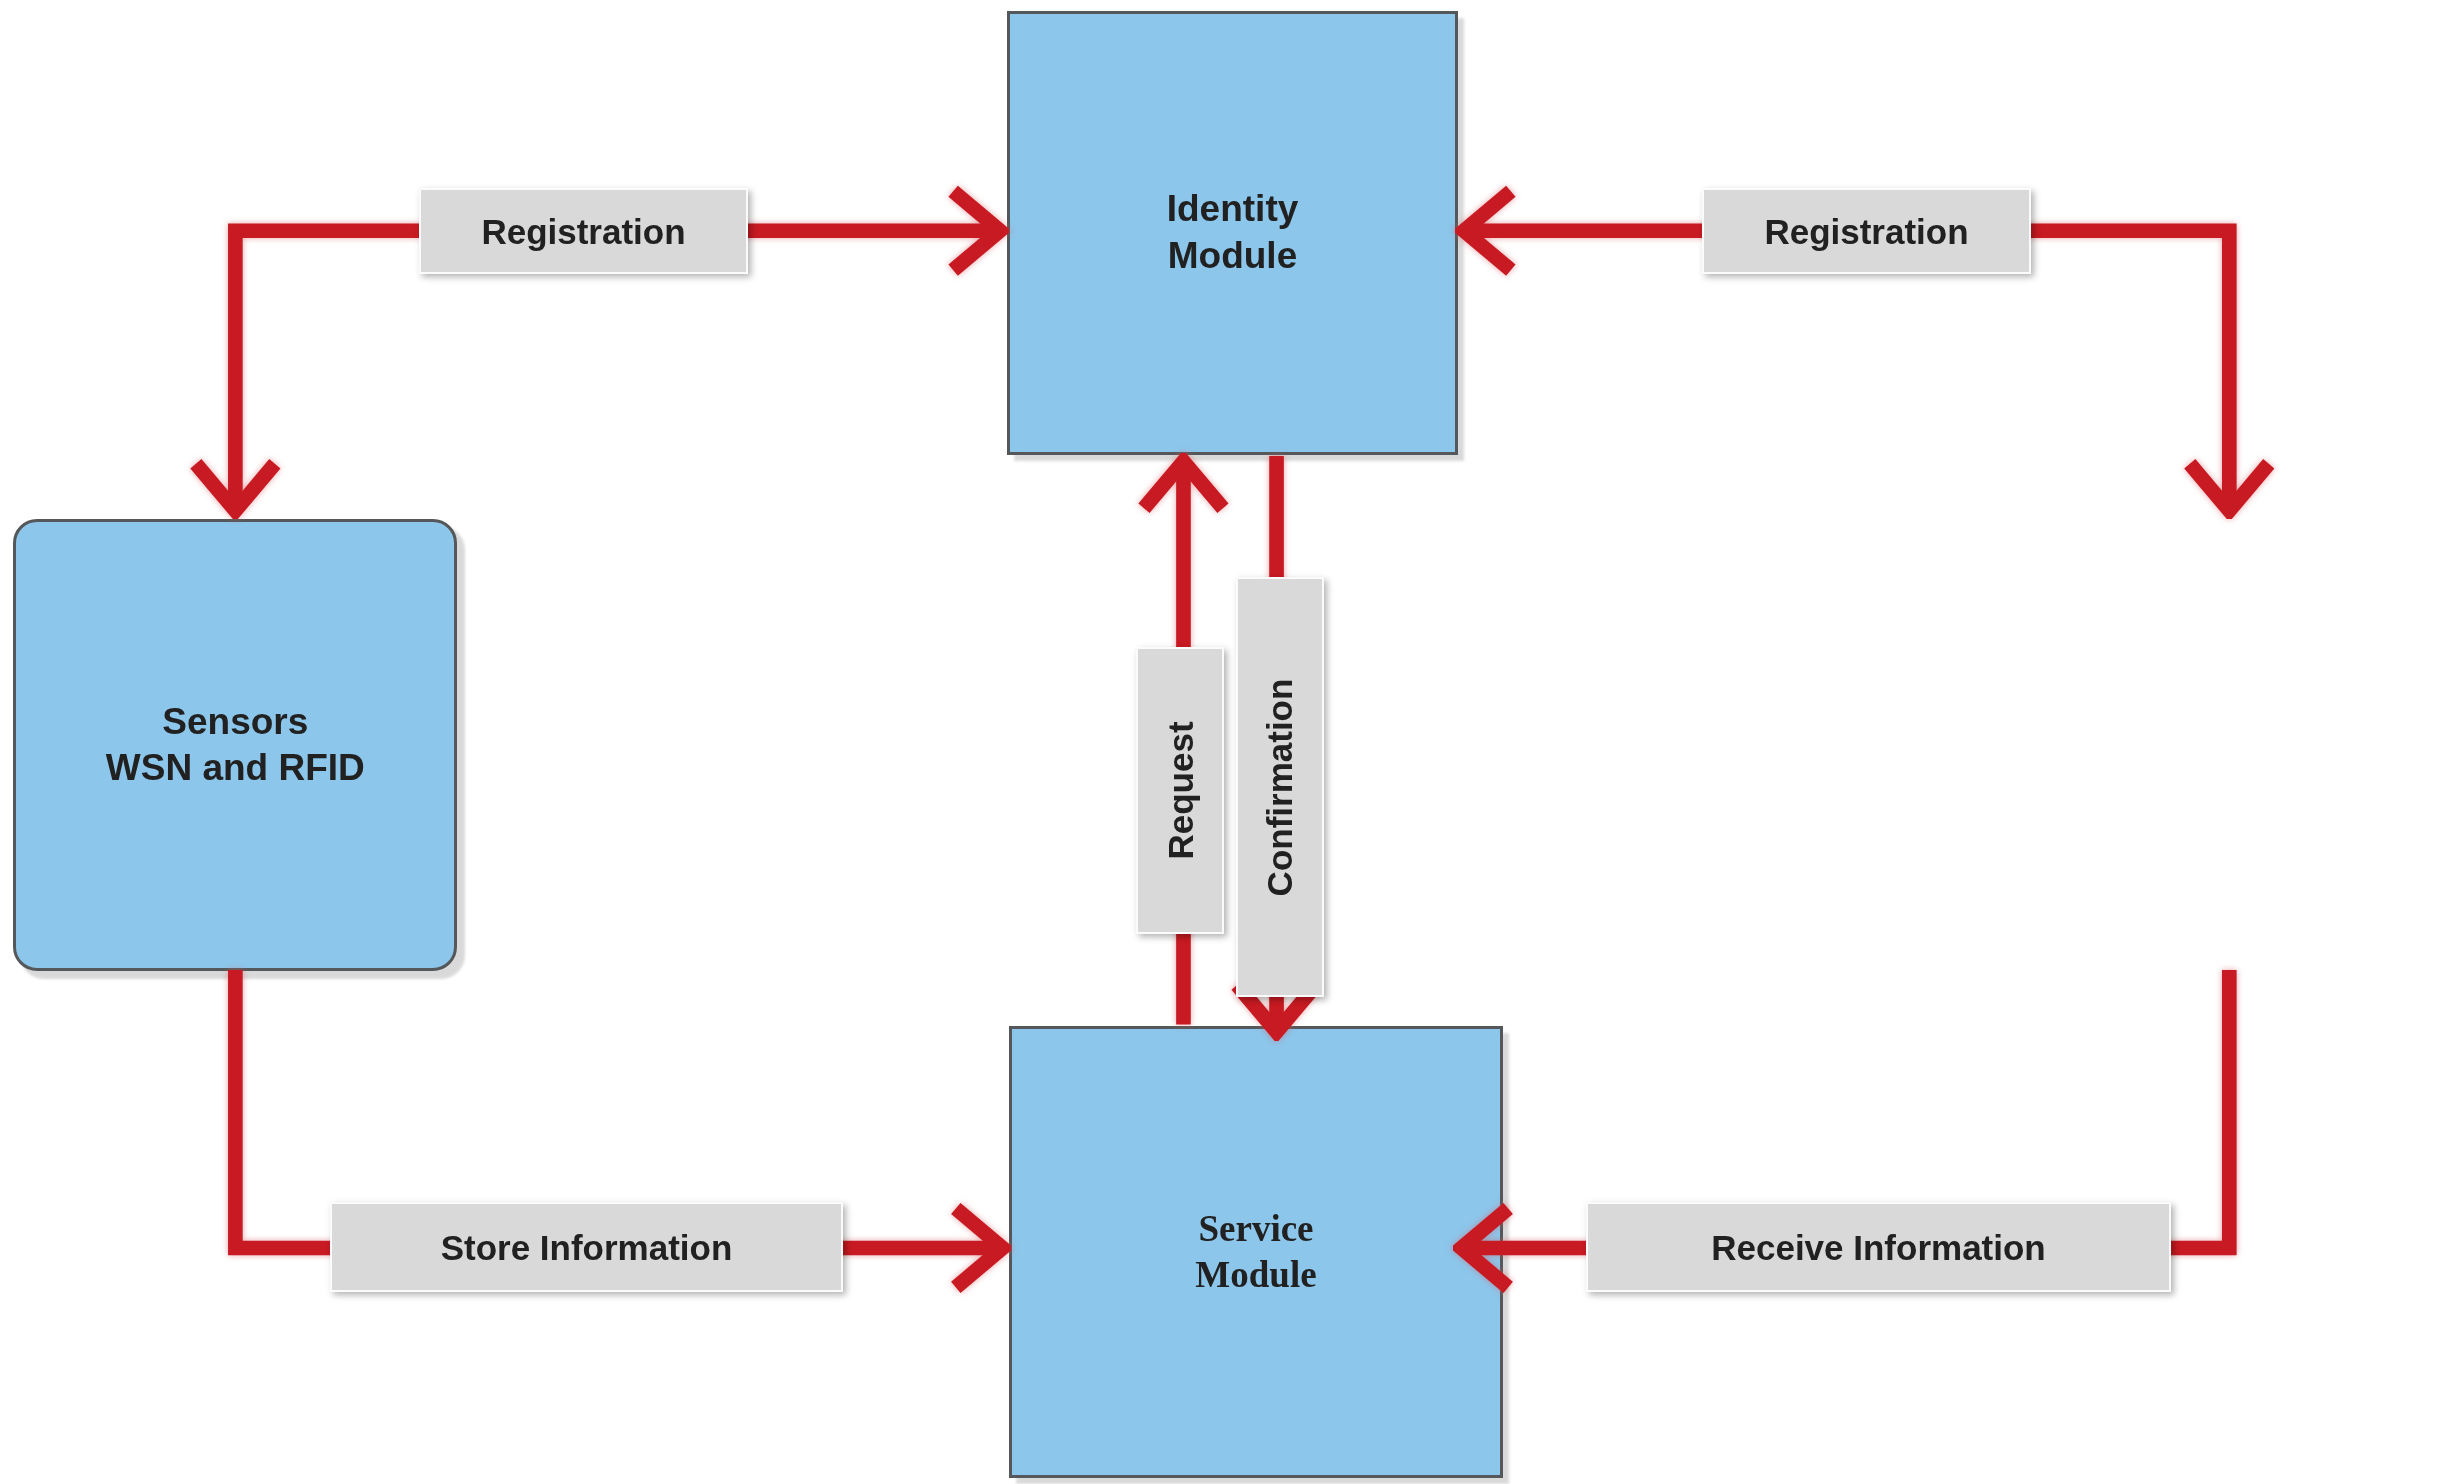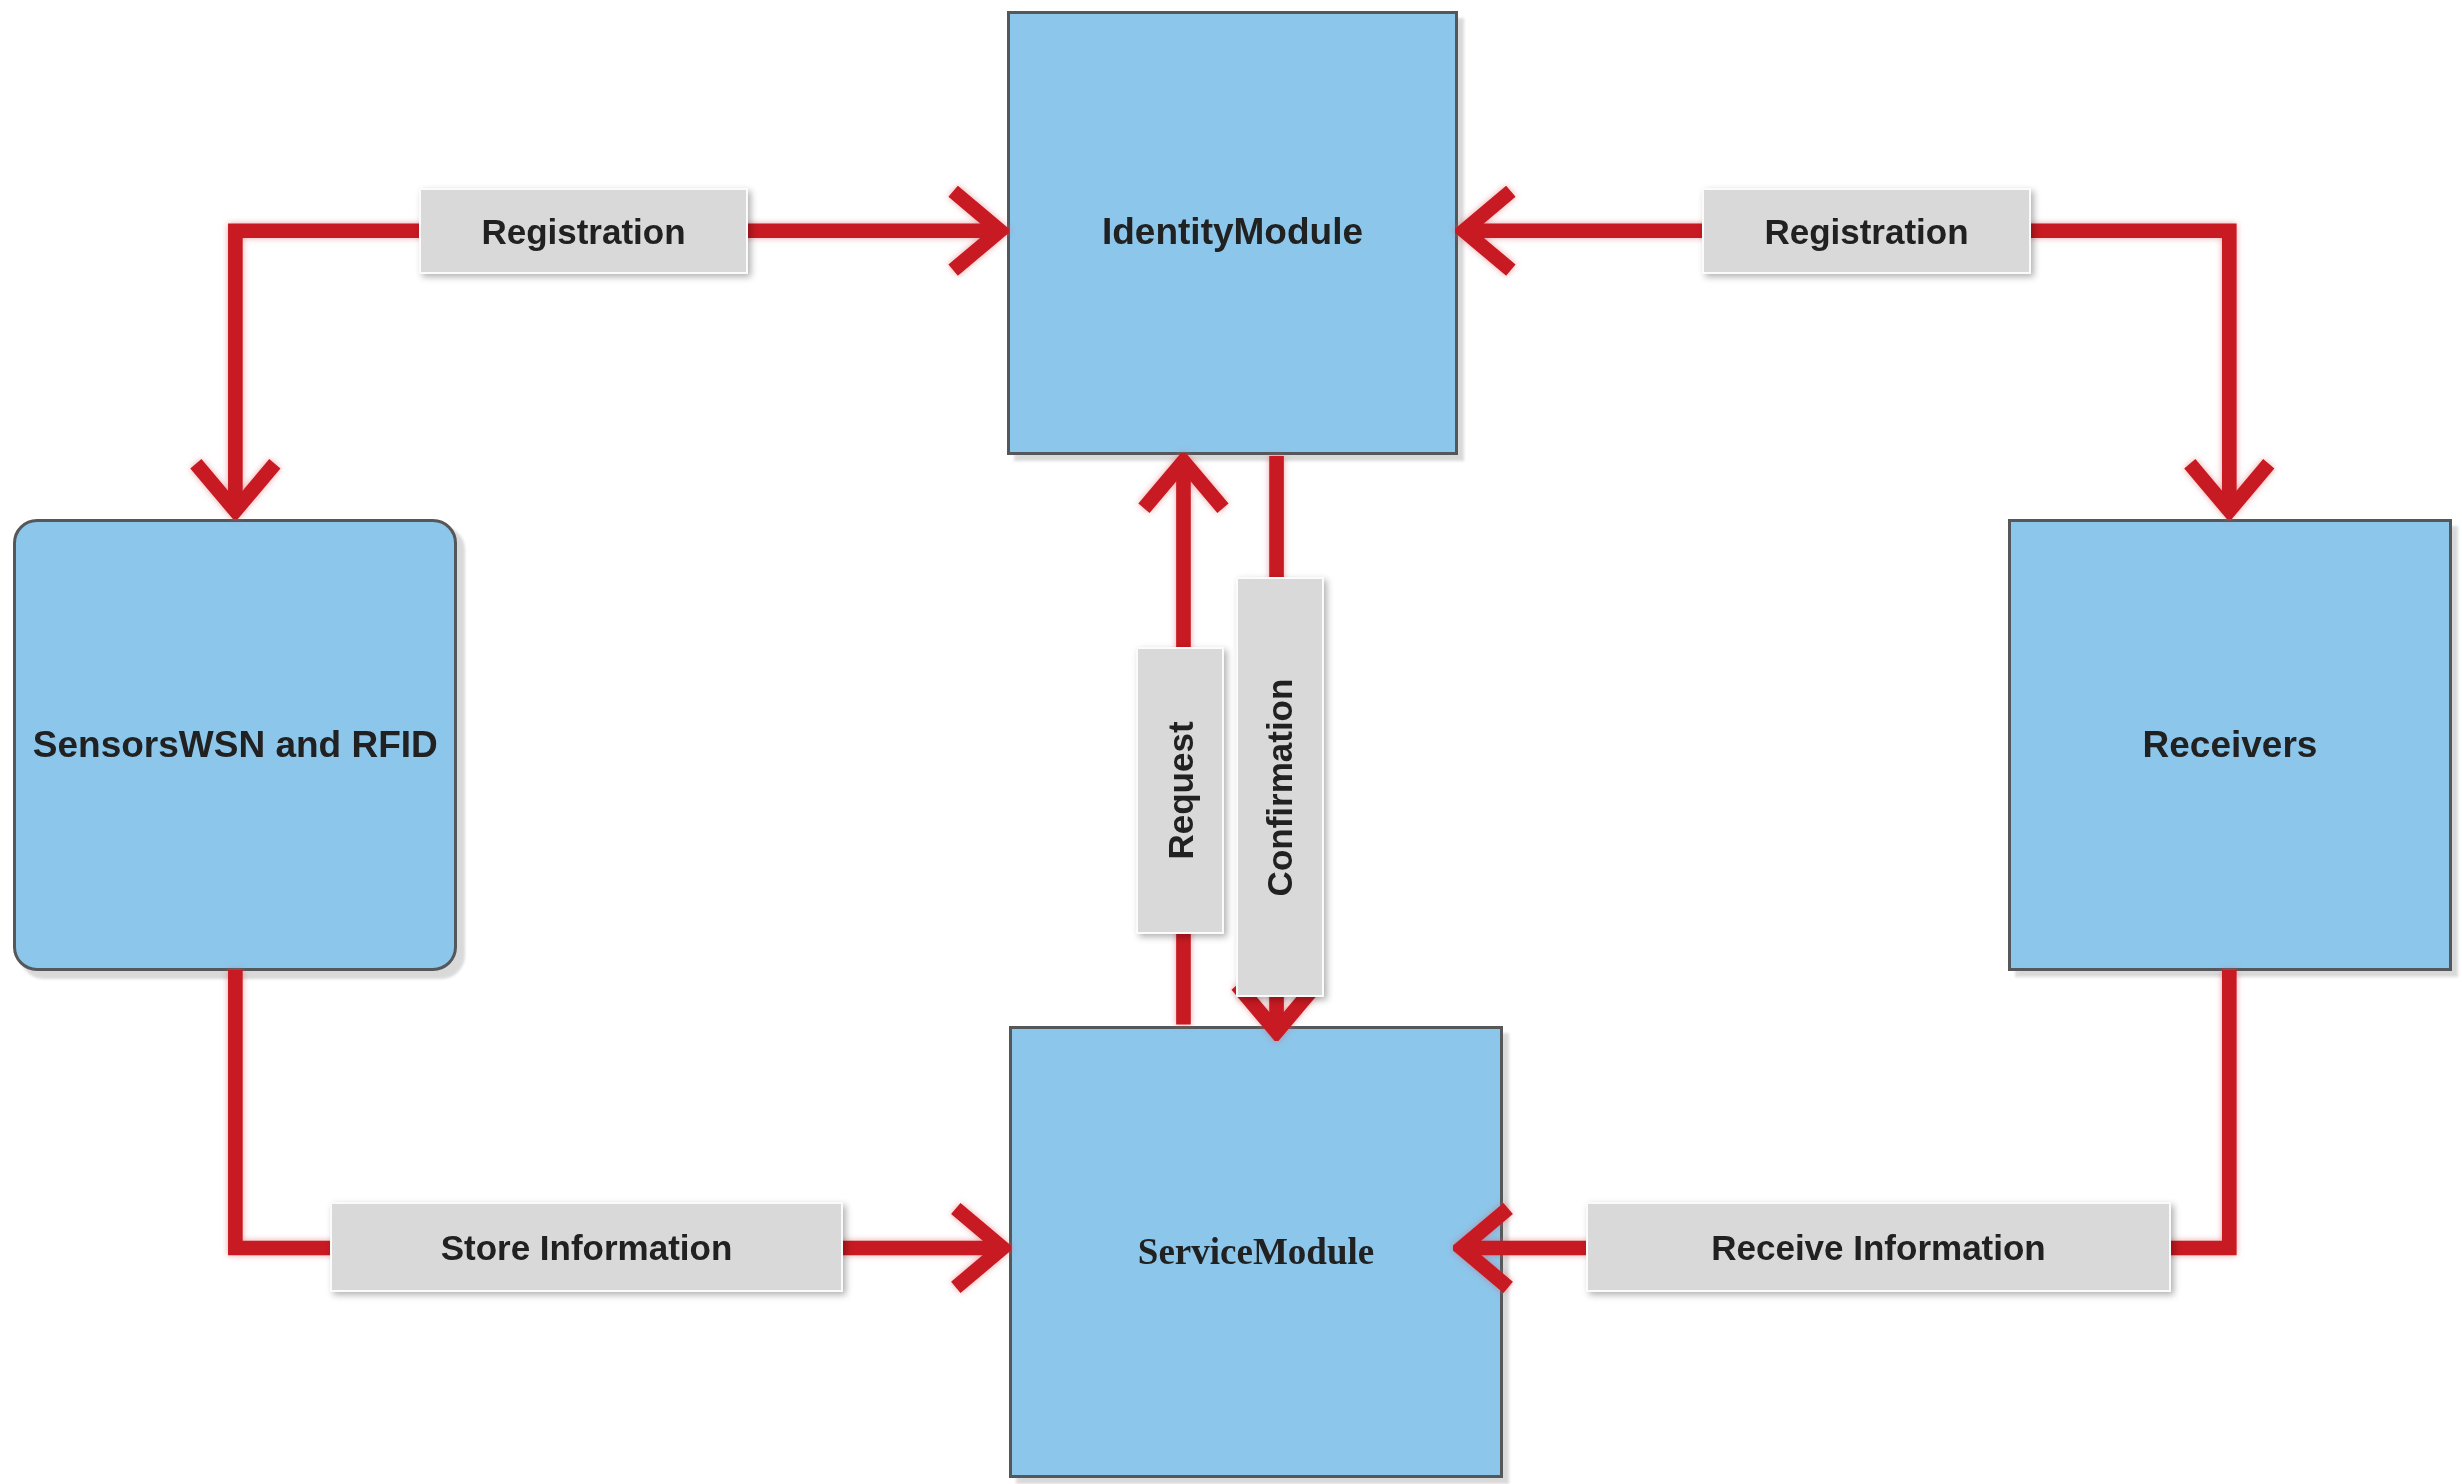--- a/index.html
+++ b/index.html
@@ -24,21 +24,21 @@
     position:absolute;
     box-sizing:border-box;
     background:var(--node-fill);
     border:3.3px solid var(--node-border);
     box-shadow:7.3px 7.3px 2.7px rgba(0,0,0,0.15);
     display:flex;align-items:center;justify-content:center;
     text-align:center;
     z-index:1;
   }
   .node-text{
-    display:flex;flex-direction:row;
+    display:flex;flex-direction:column;
     font-weight:bold;font-size:37px;line-height:1.25;
     color:var(--text);
     letter-spacing:0;
     justify-content:center;
   }
   
   .connectors{
     position:absolute;left:0;top:0;z-index:2;
   }
   .edge{
@@ -84,26 +84,20 @@
     </div>
   </div>
 
   <div class="node" style="left:13.3px;top:519px;width:444px;height:452px;border-radius:24px;">
     <div class="node-text">
       <span>Sensors</span>
       <span>WSN and RFID</span>
     </div>
   </div>
 
-  <div class="node" style="left:2008px;top:519px;width:444px;height:452px;">
-    <div class="node-text">
-      <span>Receivers</span>
-      <span></span>
-    </div>
-  </div>
 
   <div class="node" style="left:1009px;top:1026px;width:494px;height:452px;font-family:Liberation Serif, serif;">
     <div class="node-text">
       <span>Service</span>
       <span>Module</span>
     </div>
   </div>
 
   <svg class="connectors" width="2462" height="1484" viewBox="0 0 3703 2232" xmlns="http://www.w3.org/2000/svg">
     <defs>

